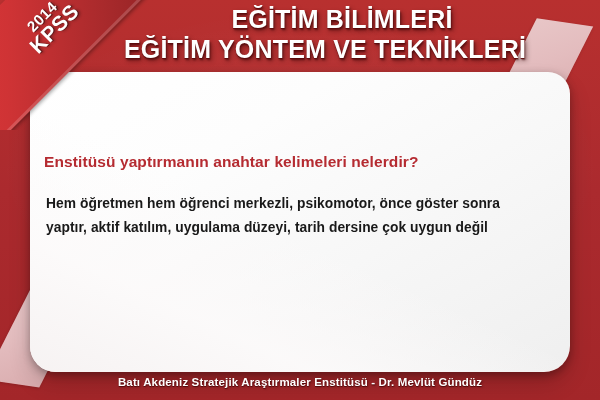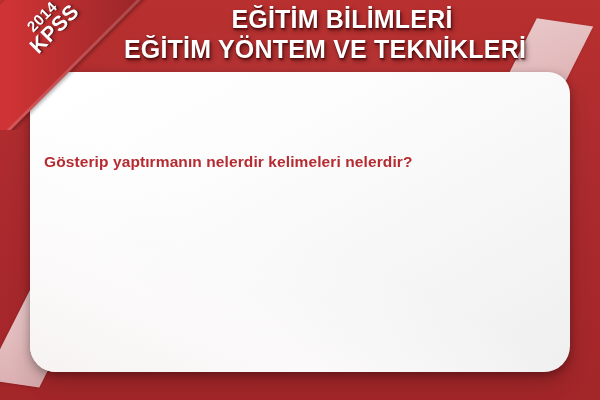--- a/index.html
+++ b/index.html
@@ -223,18 +223,20 @@
   <div class="heading">
     <span class="heading-line l1">EĞİTİM BİLİMLERİ</span>
     <span class="heading-line l2">EĞİTİM YÖNTEM VE TEKNİKLERİ</span>
   </div>
 
   <div class="tail tail-tr"></div>
   <div class="tail tail-bl"></div>
 
   <div class="card">
     <div class="card-inner">
-      <div class="question">Gösterip yaptırmanın nelerdir kelimeleri nelerdir?</div>
+      <div class="question">Enstitüsü yaptırmanın anahtar kelimeleri nelerdir?</div>
+      <div class="answer">Hem öğretmen hem öğrenci merkezli, psikomotor, önce göster sonra yaptır, aktif katılım, uygulama düzeyi, tarih dersine çok uygun değil</div>
     </div>
   </div>
 
+  <div class="footer">Batı Akdeniz Stratejik Araştırmaler Enstitüsü - Dr. Mevlüt Gündüz</div>
 
 </div>
 
 </body></html>

